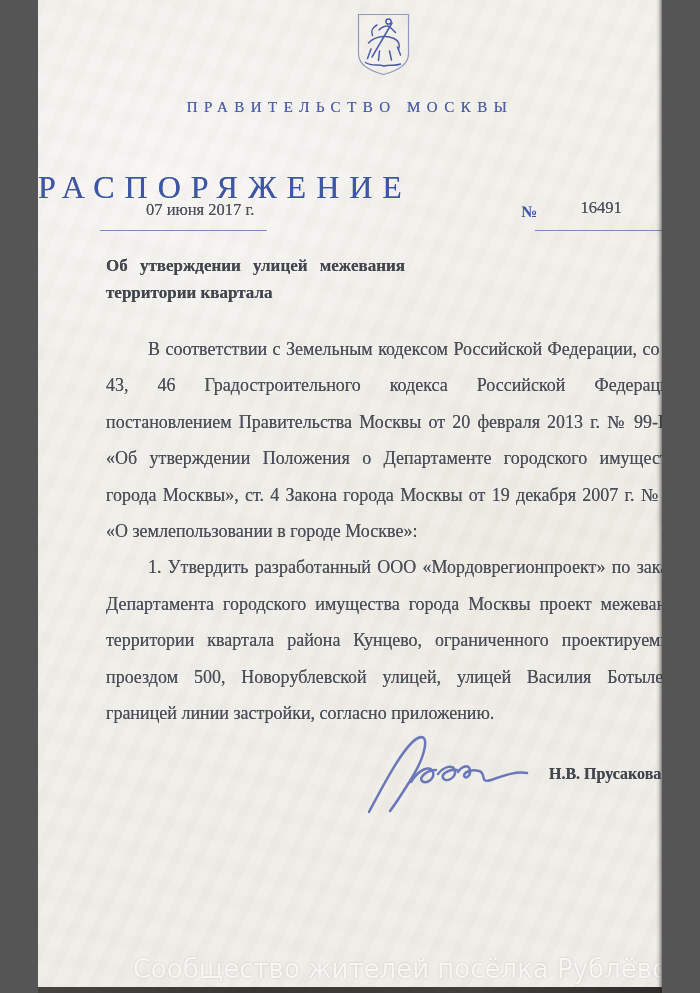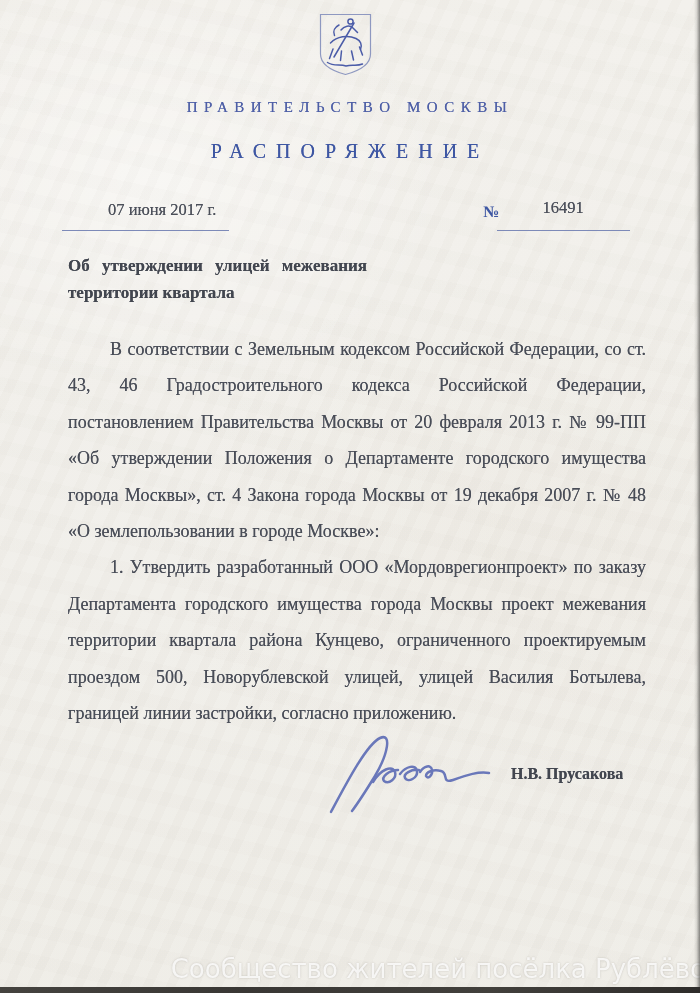--- a/index.html
+++ b/index.html
@@ -1,18 +1,18 @@
 <!DOCTYPE html>
 <html><head>
 <meta charset="utf-8">
 <style>
   html,body{margin:0;padding:0;background:#555;}
   .page{
     position:relative;
-    width:700px;height:993px;
+    width:624px;height:993px;
     margin:0 auto;
     background-color:#f2f0eb;
     background-image:
       radial-gradient(ellipse 420px 300px at 22% 18%, rgba(255,255,255,.45), rgba(255,255,255,0) 70%),
       radial-gradient(ellipse 500px 380px at 78% 55%, rgba(236,232,224,.55), rgba(236,232,224,0) 75%),
       linear-gradient(180deg, #f3f1ec 0%, #f1efea 60%, #efede7 100%);
     overflow:hidden;
     font-family:"Liberation Serif", serif;
   }
   .texture{
@@ -34,22 +34,22 @@
     position:absolute;left:0;top:99px;width:100%;
     text-align:center;font-size:15px;letter-spacing:6.5px;
     color:#4d5ea6;text-shadow:0 0 .6px #6d7cb5;
   }
   .org2{
     position:absolute;left:0;top:122px;width:100%;
     text-align:center;font-size:15.5px;font-weight:bold;letter-spacing:1.4px;
     color:#3e57a3;text-shadow:0 0 .5px #5a6bae;
   }
   .doctype{
-    position:absolute;left:0;top:140px;width:100%;
-    text-align:center;font-size:20px;letter-spacing:10px;
+    position:absolute;left:0;top:169px;width:100%;
+    text-align:left;font-size:32px;letter-spacing:10px;
     color:#3e57a3;text-shadow:0 0 .6px #5a6bae;
   }
   .date-field{
     position:absolute;left:68px;top:200px;
     font-size:16.5px;color:#4b4f59;text-shadow:0 0 .5px #6a6e78;margin-left:40px;
   }
   .date-line{
     position:absolute;left:62px;top:230px;width:167px;height:0;
     border-bottom:1.6px solid #7d8ab8;
   }

